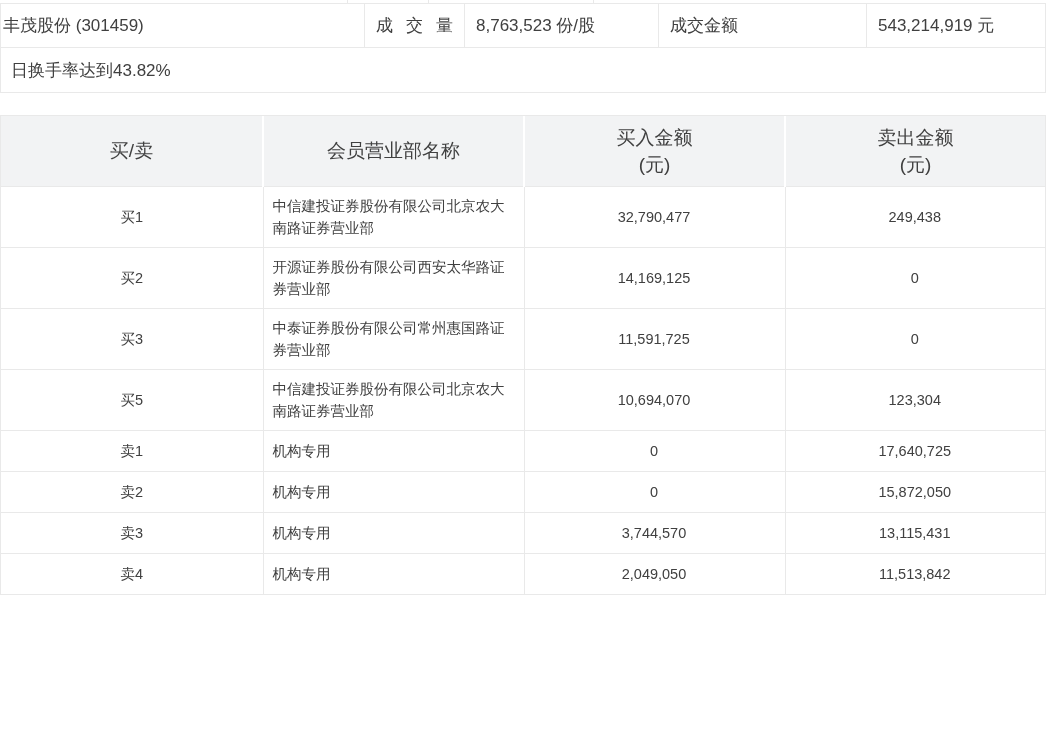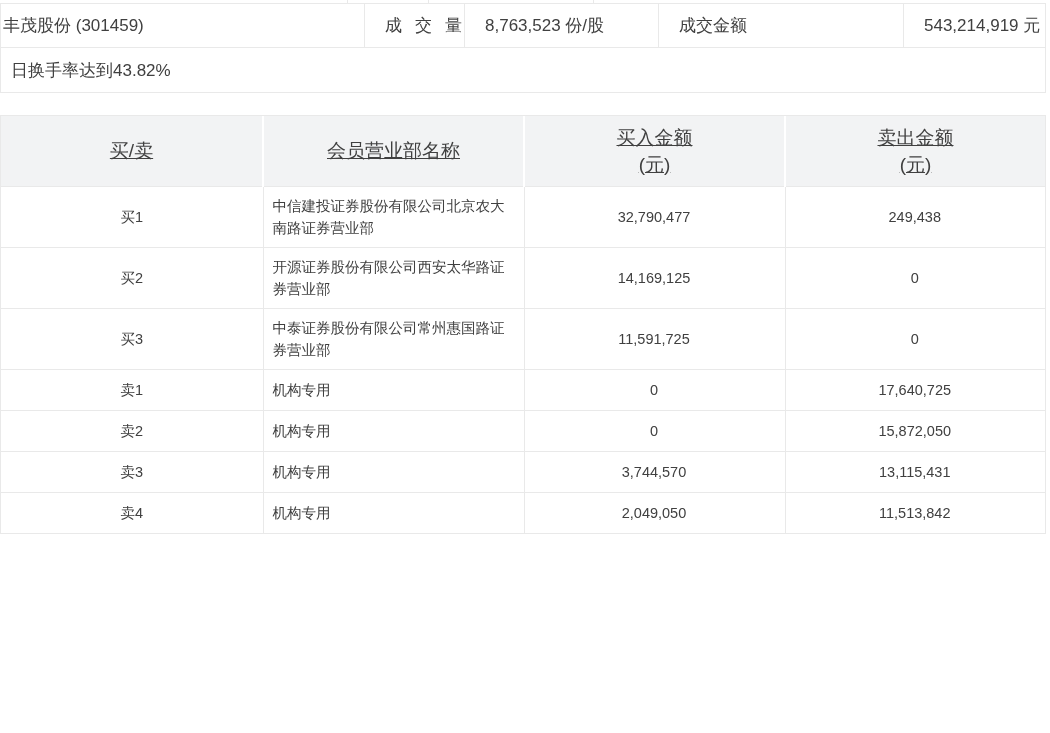--- a/index.html
+++ b/index.html
@@ -10,36 +10,36 @@
     color: #404040;
     position: relative;
     overflow: hidden;
   }
   
   .top-sliver { height: 4px; border-bottom: 1px solid #e9e9e9; position: relative; width: 1046px; }
   .top-sliver .tick { position: absolute; top: 0; width: 1px; height: 4px; background: #e9e9e9; }
   
   .info-bar { width: 1046px; border: 1px solid #e9e9e9; border-top: none; font-size: 17px; }
   .info-row-a { display: flex; height: 43px; align-items: stretch; }
-  .info-cell { display: flex; align-items: center; border-left: 1px solid #e9e9e9; padding-left: 20px; white-space: nowrap; overflow: hidden; }
+  .info-cell { display: flex; align-items: center; border-left: 1px solid #e9e9e9; padding-left: 11px; white-space: nowrap; overflow: hidden; }
   .info-cell.first { border-left: none; padding-left: 2px; }
   .c-stock { width: 363px; }
   .c-vol-label { width: 100px; }
   .c-vol-label span { letter-spacing: 13px; }
   .c-vol-value { width: 194px; }
   .c-amt-label { width: 208px; }
-  .c-amt-value { flex: 1; margin-left: 37px; }
+  .c-amt-value { flex: 1; }
   .info-row-b { height: 45px; border-top: 1px solid #e9e9e9; display: flex; align-items: center; padding-left: 10px; text-align: center; }
   
   .gap { height: 22px; }
   
   .table-wrap { width: 1046px; border: 1px solid #e9e9e9; }
   table { border-collapse: collapse; width: 100%; table-layout: fixed; }
   col.c1 { width: 262px; } col.c2 { width: 261px; } col.c3 { width: 261px; } col.c4 { width: 260px; }
-  thead tr { height: 70px; text-decoration: underline; }
+  thead tr { height: 70px; }
   th {
     background: #f2f3f4; font-weight: normal; font-size: 19px; color: #404040;
     text-align: center; vertical-align: middle; border-left: 2px solid #ffffff;
     line-height: 27px;
   }
   th:first-child { border-left: none; }
   td {
     font-size: 14.5px; line-height: 22px; color: #404040;
     border-top: 1px solid #e9e9e9; border-left: 1px solid #e9e9e9;
     vertical-align: middle; background: #ffffff;
@@ -114,20 +114,26 @@
         <td class="branch">开源证券股份有限公司西安太华路证券营业部</td>
         <td class="num">14,169,125</td>
         <td class="num">0</td>
       </tr>
       <tr class="tall">
         <td class="side">买3</td>
         <td class="branch">中泰证券股份有限公司常州惠国路证券营业部</td>
         <td class="num">11,591,725</td>
         <td class="num">0</td>
       </tr>
+      <tr class="tall">
+        <td class="side">买5</td>
+        <td class="branch">中信建投证券股份有限公司北京农大南路证券营业部</td>
+        <td class="num">10,694,070</td>
+        <td class="num">123,304</td>
+      </tr>
       <tr class="short">
         <td class="side">卖1</td>
         <td class="branch">机构专用</td>
         <td class="num">0</td>
         <td class="num">17,640,725</td>
       </tr>
       <tr class="short">
         <td class="side">卖2</td>
         <td class="branch">机构专用</td>
         <td class="num">0</td>

